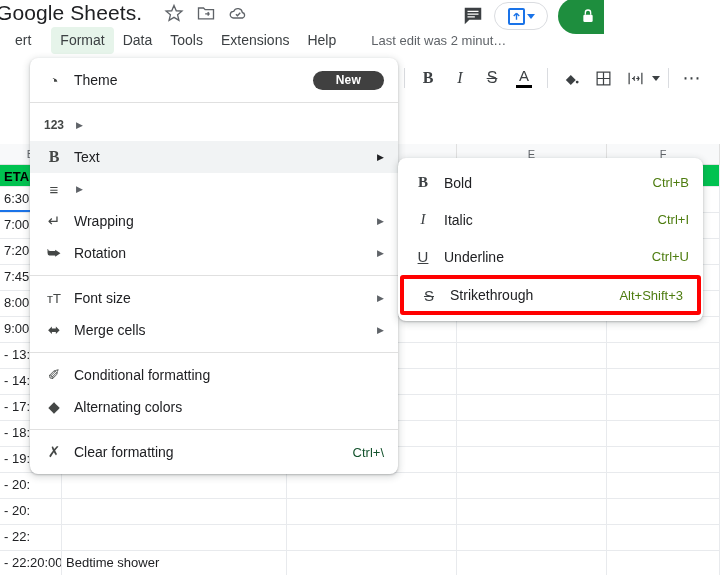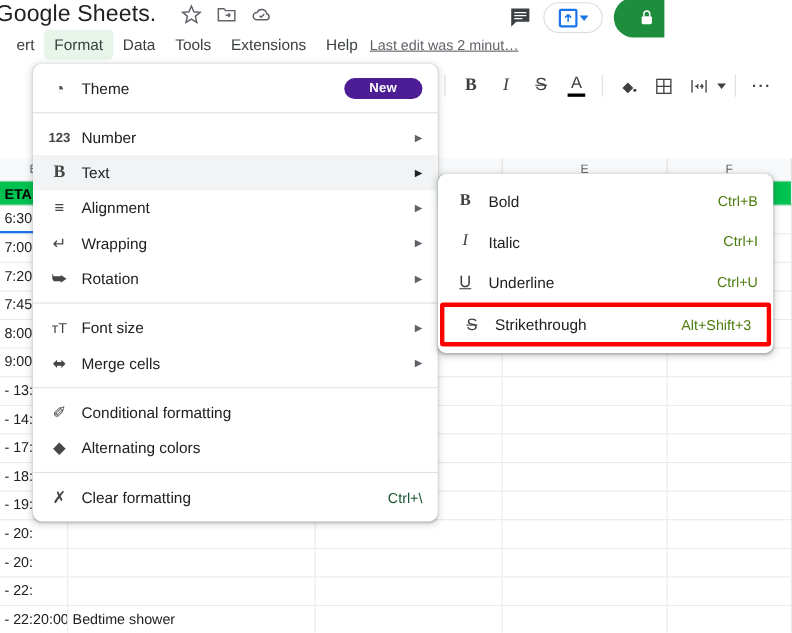--- a/index.html
+++ b/index.html
@@ -46,24 +46,24 @@
   }
 
   
   .menubar {
     position: absolute; left: 6px; top: 26px; width: 720px; height: 28px;
     display: flex; align-items: center; font-size: 14px; color: #3c4043;
   }
   .menu-item {
     padding: 4px 9px; border-radius: 4px; white-space: nowrap; line-height: 19px;
   }
-  .menu-item.active { background: #e6f4ea; }
+  .menu-item.active { background: #e6f4ea; margin-left: 11px; }
   .last-edit {
-    font-size: 13px; color: #5f6368; text-decoration: underline;
-    margin-left: 2px; white-space: nowrap;
+    font-size: 13px; color: #5f6368; 
+    margin-left: 26px; white-space: nowrap;
   }
 
   
   .toolbar {
     position: absolute; left: 398px; top: 58px; width: 322px; height: 40px;
     display: flex; align-items: center; gap: 2px; font-size: 16px; color: #3c4043;
   }
   .tb-btn {
     width: 30px; height: 30px; display: flex; align-items: center; justify-content: center;
     border-radius: 4px; font-size: 16px; color: #3c4043;
@@ -105,21 +105,21 @@
   .mrow .mico {
     width: 28px; min-width: 28px; display: flex; align-items: center; justify-content: center;
     color: #444746; font-size: 15px;
   }
   .mrow .mlabel { flex: 1; padding-left: 6px; }
   .mrow .maccel { color: #14532d; font-size: 13px; }
   .mrow .marrow { color: #5f6368; font-size: 9px; margin-left: 8px; }
   .mrow.hl .marrow { color: #202124; }
   .msep { height: 1px; background: #e0e0e0; margin: 6px 0; }
   .badge-new {
-    background: #4c1d95; color: #fff; font-size: 12px; font-weight: bold;
+    background: #404040; color: #fff; font-size: 12px; font-weight: bold;
     border-radius: 10px; padding: 2px 23px 3px; letter-spacing: .2px;
   }
 
   
   .submenu {
     position: absolute; left: 398px; top: 158px; width: 305px;
     background: #fff; border-radius: 8px;
     box-shadow: 0 2px 6px 2px rgba(60,64,67,.15), 0 1px 2px rgba(60,64,67,.3);
     padding: 6px 0; z-index: 60;
   }
@@ -360,31 +360,29 @@
 
   <div class="menu-pop" id="formatmenu">
       <div class="mrow">
         <span class="mico">◔</span>
         <span class="mlabel">Theme</span>
         <span class="badge-new">New</span>
       </div>
       <div class="msep"></div>
       <div class="mrow">
         <span class="mico" style="font-size: 12px; font-weight: bold;">123</span>
-        <span class="mlabel">Number</span>
         <span class="marrow">▶</span>
       </div>
       <div class="mrow hl">
         <span class="mico" style="font-weight: bold; font-family: &quot;Liberation Serif&quot;, serif; font-size: 16px;">B</span>
         <span class="mlabel">Text</span>
         <span class="marrow">▶</span>
       </div>
       <div class="mrow">
         <span class="mico">≡</span>
-        <span class="mlabel">Alignment</span>
         <span class="marrow">▶</span>
       </div>
       <div class="mrow">
         <span class="mico">↵</span>
         <span class="mlabel">Wrapping</span>
         <span class="marrow">▶</span>
       </div>
       <div class="mrow">
         <span class="mico">⮩</span>
         <span class="mlabel">Rotation</span>

